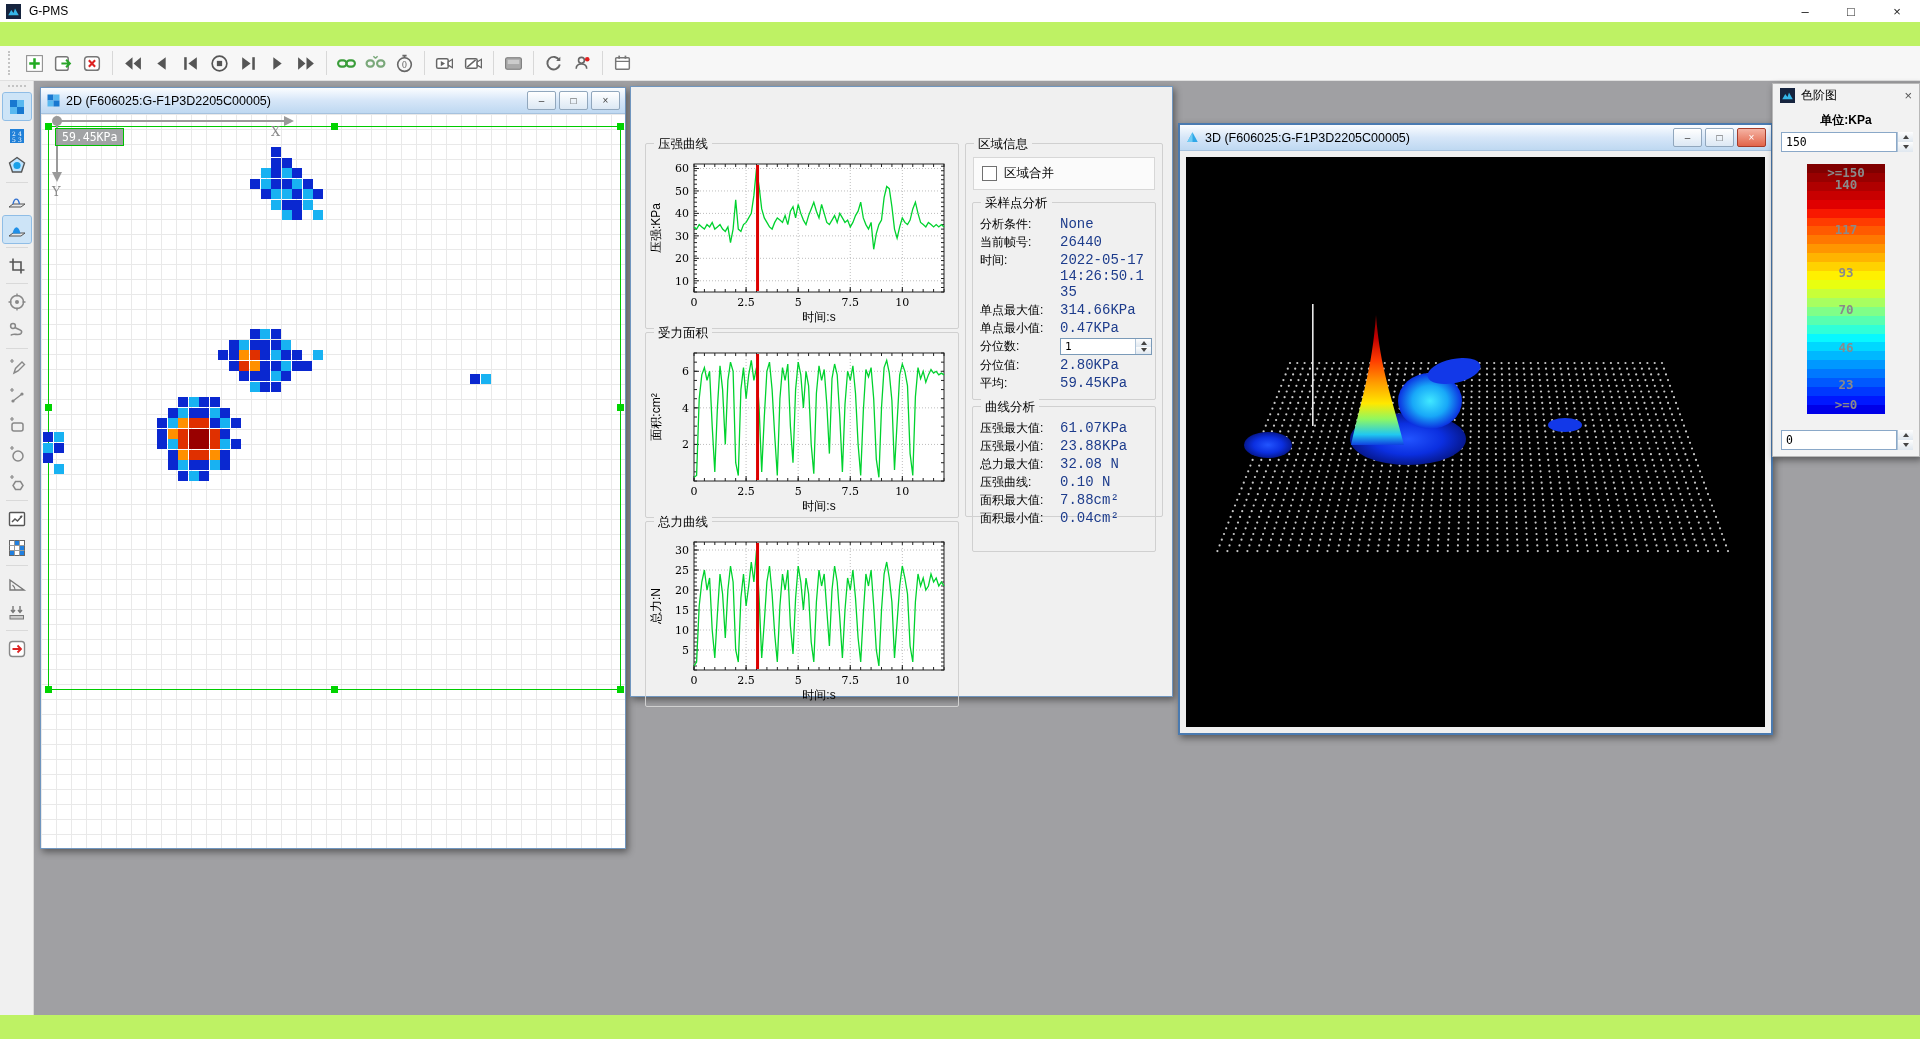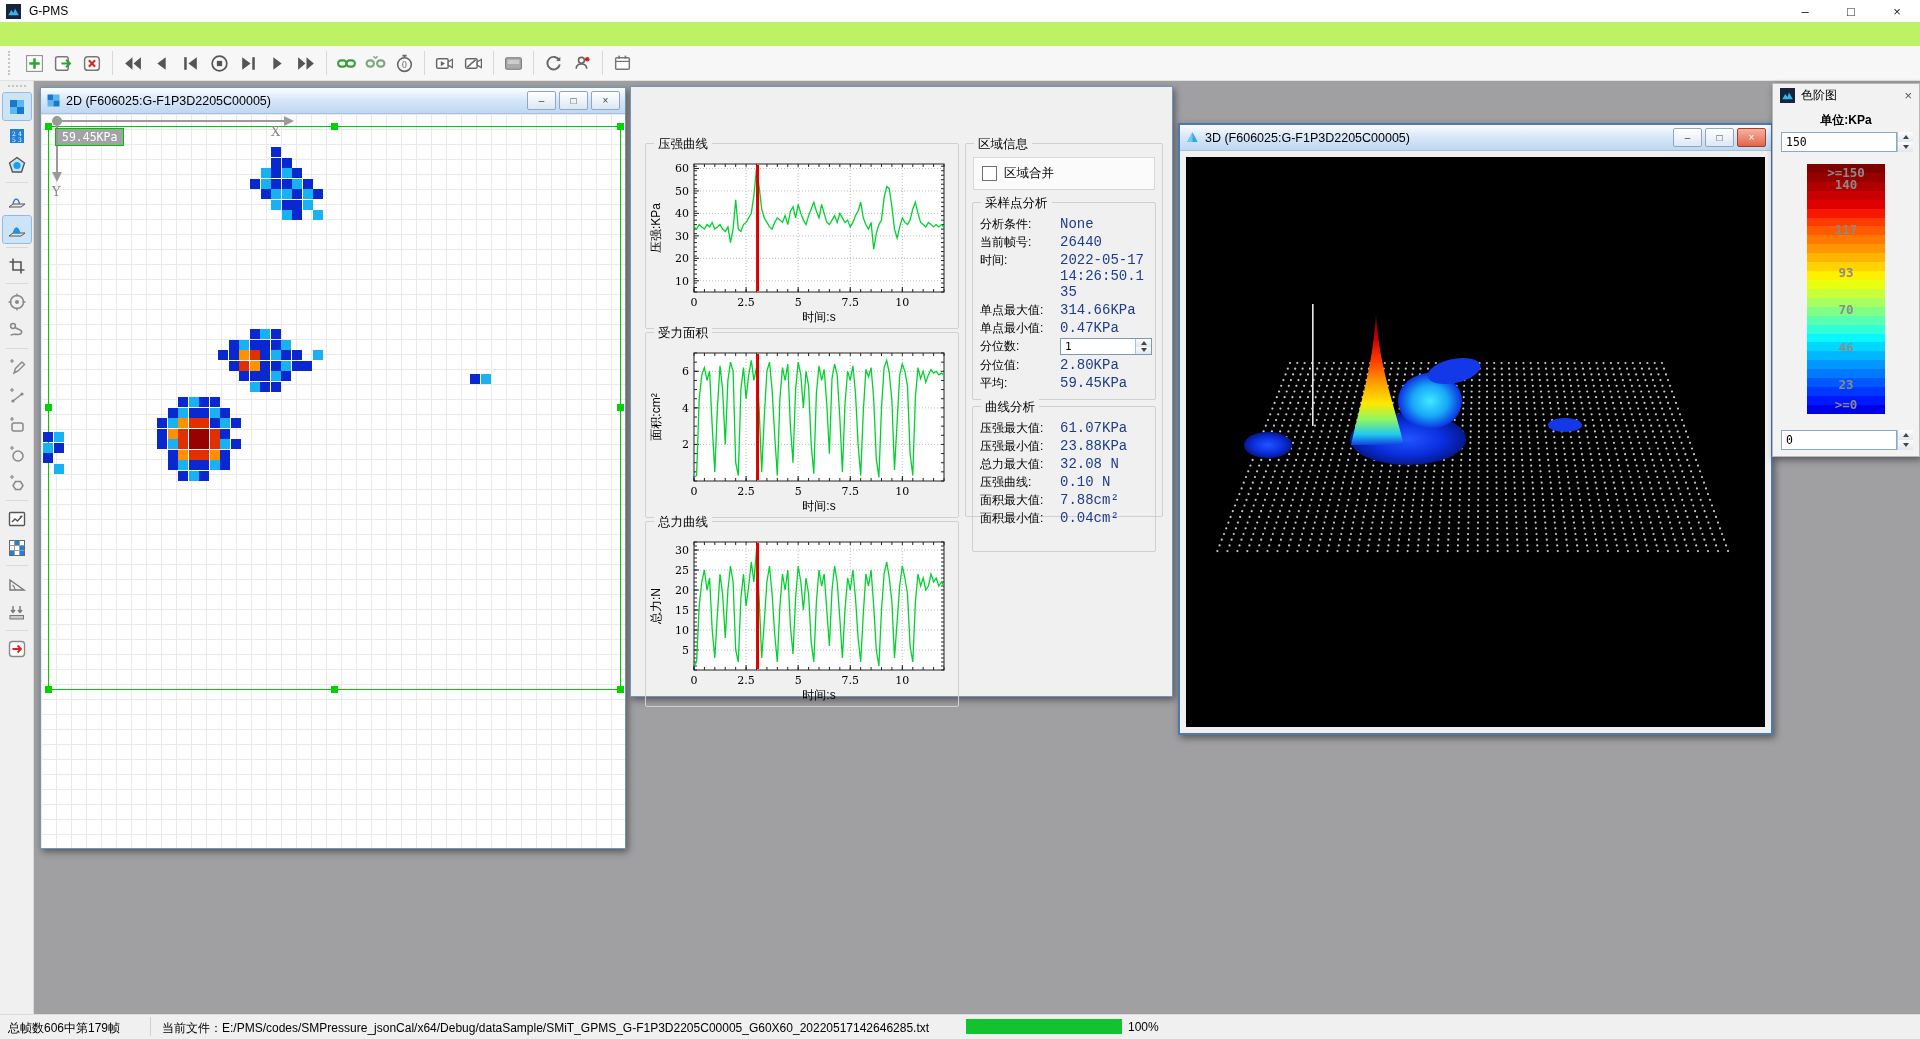--- a/index.html
+++ b/index.html
@@ -2962,25 +2962,14 @@
         <div class="spin-b">
             <span class="arr-up"></span>
           </div>
           <div class="spin-b">
             <span class="arr-dn"></span>
           </div>
       </div>
     </div>
   </div>
 
-  <div class="statusbar">
-    <span id="sbFrames">总帧数606中第179帧</span>
-    <span class="sb-vsep"></span>
-    <span id="sbFile">
-      <span>当前文件：</span><span>E:/PMS/codes/SMPressure_jsonCal/x64/Debug/dataSample/SMiT_GPMS_G-F1P3D2205C00005_G60X60_20220517142646285.txt</span>
-    </span>
-    <span id="sbProg">
-        <span id="sbProgFill" style="display: block; width: 100%; background: rgb(18, 194, 47);"></span>
-      </span>
-    <span id="sbPct">100%</span>
-  </div>
 
 </div>
 
 </body></html>

